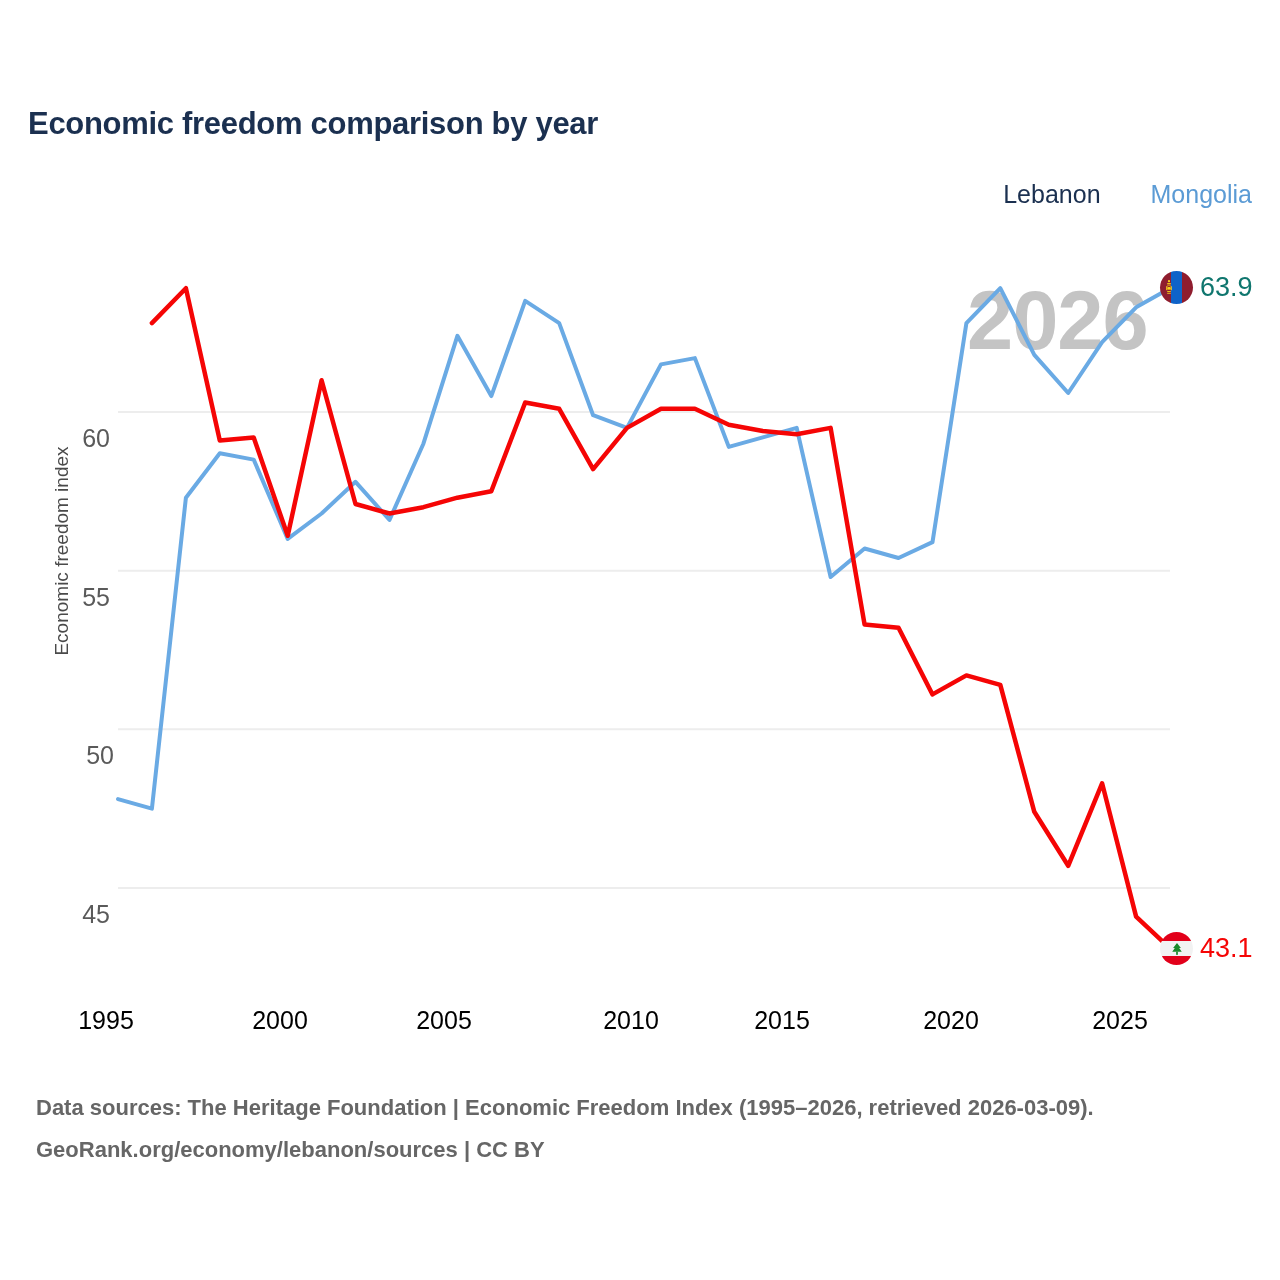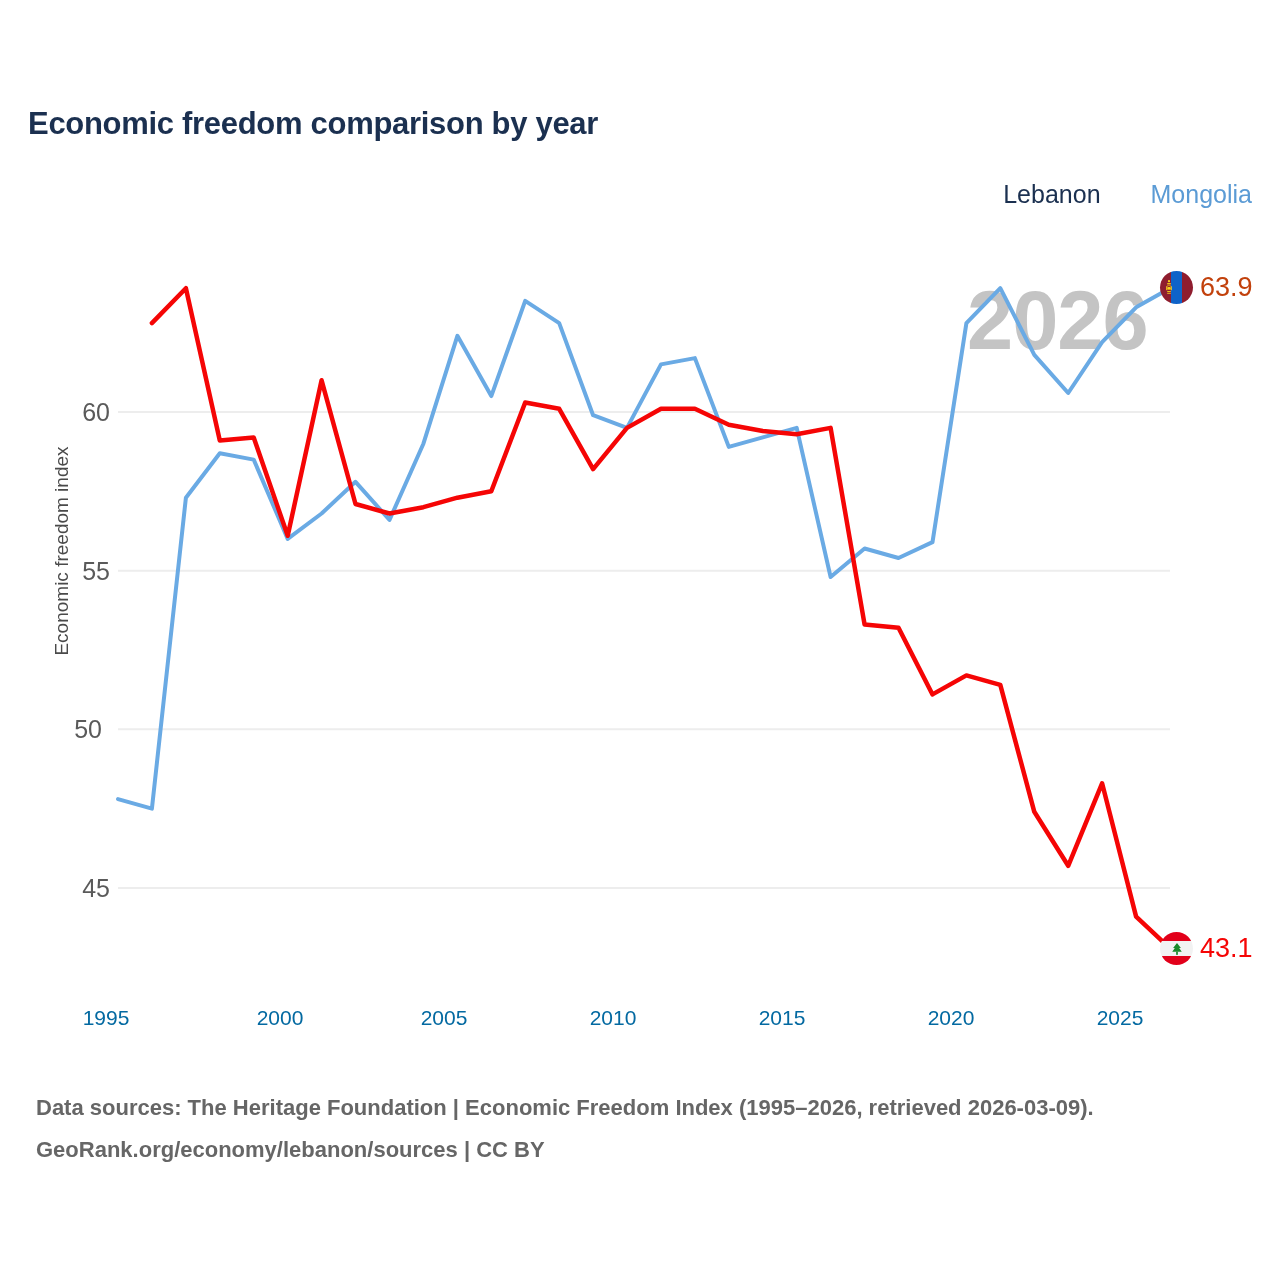--- a/index.html
+++ b/index.html
@@ -102,30 +102,31 @@
     color: #4a4a4a;
     white-space: nowrap;
   }
 
   .ytick {
     position: absolute;
     width: 58px;
     text-align: right;
     font-size: 25px;
     color: #5a5a5a;
+    margin-top: 26px;
   }
 
   .xtick {
     position: absolute;
     top: 776px;
     width: 120px;
     margin-left: -60px;
     text-align: center;
-    font-size: 21px;
-    color: #0369a1;
+    font-size: 25px;
+    color: #000000;
   }
 
   
   .endpoint {
     position: absolute;
     display: flex;
     align-items: center;
     gap: 7px;
   }
   .flag {
@@ -164,21 +165,21 @@
     top: 50%;
     transform: translateY(-50%);
     width: 8px;
     height: 18px;
   }
   .endval {
     font-size: 27px;
     white-space: nowrap;
   }
   .endval.leb { color: #f50505; }
-  .endval.mng { color: #c2410c; }
+  .endval.mng { color: #0f766e; }
 
   
   .footer {
     position: absolute;
     left: 36px;
     top: 1087px;
     font-size: 22px;
     line-height: 42px;
     color: #666666;
   }
@@ -203,27 +204,27 @@
   </div>
 
   <div class="chart">
 
     <div class="watermark">2026</div>
 
     <div class="ylabel">Economic freedom index</div>
 
     <div class="ytick" style="left:52px; top:168px;">60</div>
     <div class="ytick" style="left:52px; top:327px;">55</div>
-    <div class="ytick" style="left:44px; top:485px;">50</div>
+    <div class="ytick" style="left:56px; top:485px;">50</div>
     <div class="ytick" style="left:52px; top:644px;">45</div>
 
     <div class="xtick" style="left:106px;">1995</div>
     <div class="xtick" style="left:280px;">2000</div>
     <div class="xtick" style="left:444px;">2005</div>
-    <div class="xtick" style="left:613px;">2010</div>
+    <div class="xtick" style="left:631px;">2010</div>
     <div class="xtick" style="left:782px;">2015</div>
     <div class="xtick" style="left:951px;">2020</div>
     <div class="xtick" style="left:1120px;">2025</div>
 
     <svg class="plot-svg" width="1280" height="830" viewBox="0 0 1280 830">
       <g>
         <line id="grid-60" x1="118" x2="1170" stroke="#ededed" stroke-width="2" y1="182" y2="182"></line>
         <line id="grid-55" x1="118" x2="1170" stroke="#ededed" stroke-width="2" y1="340.66666666666663" y2="340.66666666666663"></line>
         <line id="grid-50" x1="118" x2="1170" stroke="#ededed" stroke-width="2" y1="499.3333333333333" y2="499.3333333333333"></line>
         <line id="grid-45" x1="118" x2="1170" stroke="#ededed" stroke-width="2" y1="658" y2="658"></line>

